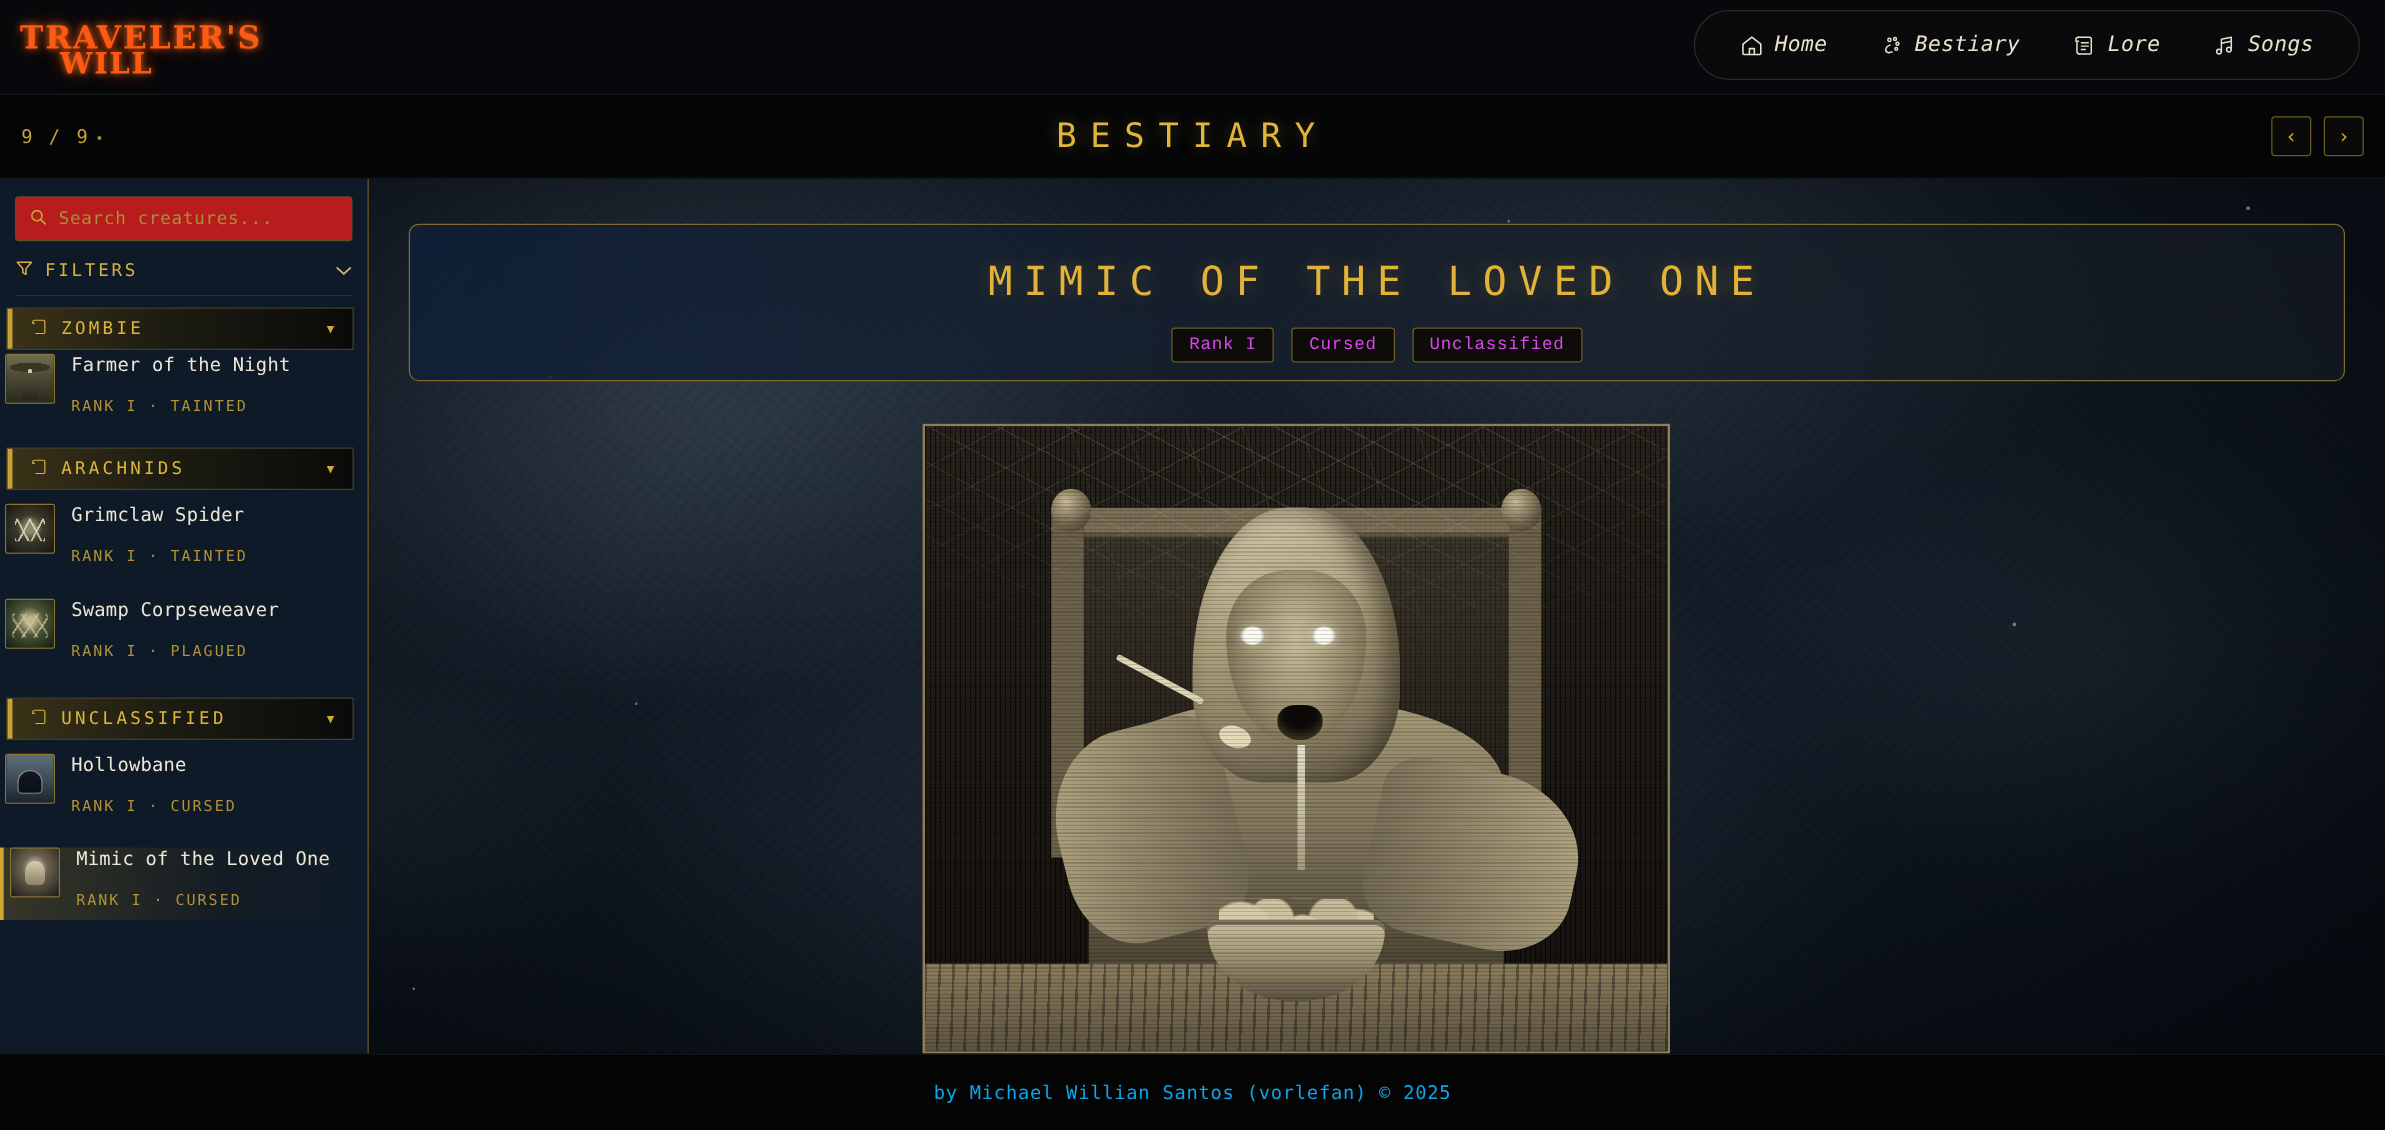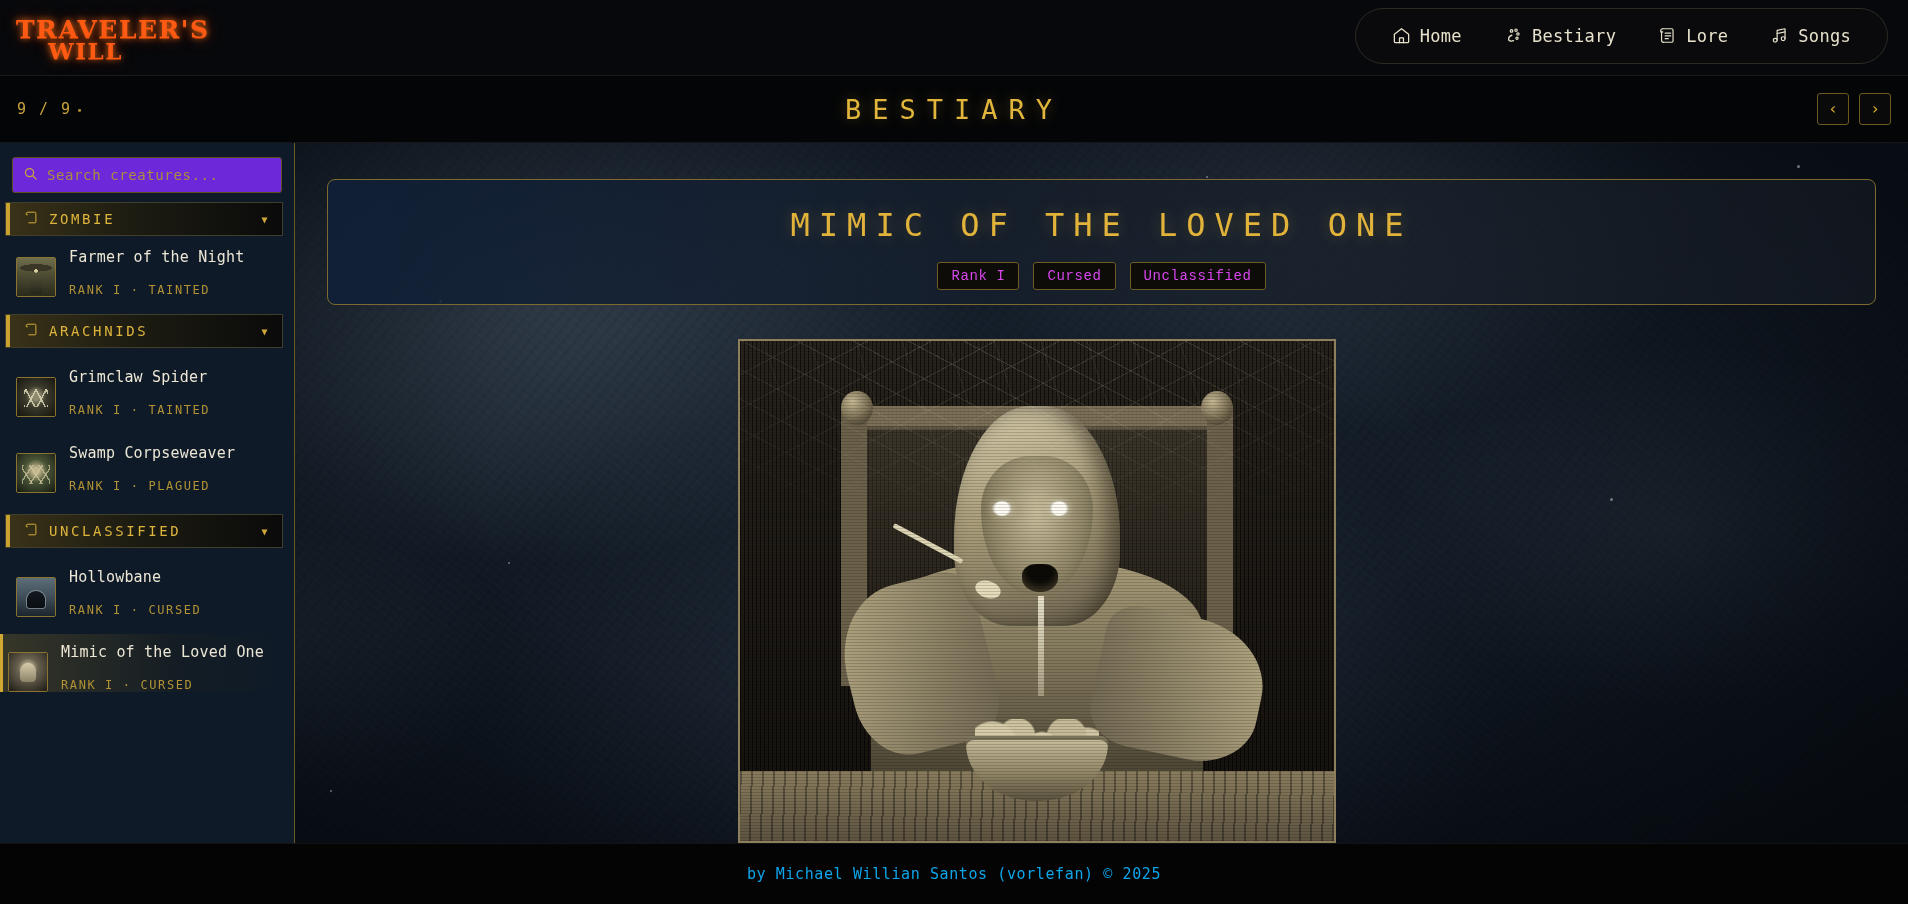--- a/index.html
+++ b/index.html
@@ -54,26 +54,28 @@
     display: flex;
     align-items: center;
     gap: 42px;
     padding: 0 36px;
     border: 1px solid #2b2a25;
     border-radius: 28px;
     background: #0a0a0c;
   }
   .navitem {
     display: flex;
+    align-items: center;
     gap: 9px;
     color: #e8e2cc;
     font-size: 17px;
     letter-spacing: 0.3px;
     cursor: pointer;
     white-space: nowrap;
+    font-style: italic;
   }
   .navitem svg { display: block; }
 
   
   #pagehead {
     position: absolute;
     top: 76px; left: 0;
     width: 1908px; height: 67px;
     background: #040507;
     border-bottom: 1px solid #15161a;
@@ -168,21 +170,21 @@
     overflow: hidden;
     z-index: 20;
   }
 
   #searchwrap {
     position: relative;
     margin: 14px 12px 0 12px;
     height: 36px;
     border: 1px solid #5d4f20;
     border-radius: 3px;
-    background: #6d28d9;
+    background: #b91c1c;
     display: flex;
     align-items: center;
     padding: 0 10px;
     gap: 9px;
   }
   #searchwrap input {
     flex: 1;
     border: 0;
     outline: 0;
     background: transparent;
@@ -223,24 +225,24 @@
     letter-spacing: 2.6px;
     cursor: pointer;
     outline: 1px solid rgba(160,132,48,0.35);
   }
   .cathead .cname { flex: 1; }
   .cathead .caret { font-size: 10px; color: #cfa836; }
 
   .crow {
     position: relative;
     display: flex;
-    align-items: flex-end;
+    align-items: flex-start;
     gap: 13px;
     height: 58px;
-    padding: 0 12px 0 16px;
+    padding: 0 12px 0 4px;
     margin-top: 4px;
     cursor: pointer;
   }
   .crow.sel {
     background: linear-gradient(90deg, rgba(120,100,40,0.38) 0%, rgba(40,38,22,0.22) 60%, transparent 100%);
     border-left: 3px solid #cfa732;
     padding-left: 5px;
   }
   .thumb {
     width: 40px; height: 40px;
@@ -575,20 +577,33 @@
     <div id="searchwrap">
       <span>
         <svg width="15" height="15" viewBox="0 0 24 24" fill="none" stroke="#c9a63a" stroke-width="2" stroke-linecap="round">
           <circle cx="10.5" cy="10.5" r="6.5"></circle>
             <path d="M15.5 15.5 21 21"></path>
         </svg>
       </span>
       <input type="text" placeholder="Search creatures..." style="">
     </div>
 
+    <div id="filters">
+      <span>
+        <svg width="15" height="15" viewBox="0 0 24 24" fill="none" stroke="#d9b13a" stroke-width="1.9" stroke-linejoin="round">
+          <path d="M3 4.5h18l-7 8.2V20l-4-2.2v-5.1z"></path>
+        </svg>
+      </span>
+      <span class="flabel">FILTERS</span>
+      <span>
+        <svg width="14" height="9" viewBox="0 0 16 10" fill="none" stroke="#cbb773" stroke-width="1.7" stroke-linecap="round" stroke-linejoin="round">
+          <path d="M2 2.5 8 8l6-5.5"></path>
+        </svg>
+      </span>
+    </div>
 
     <div class="cathead">
       <span>
         <svg width="15" height="15" viewBox="0 0 24 24" fill="none" stroke="#ddb43c" stroke-width="1.5" stroke-linejoin="round">
           <path d="M6 3.5h11a2 2 0 0 1 2 2V19a1.5 1.5 0 0 1-1.5 1.5H7"></path>
           <path d="M6 3.5A2.5 2.5 0 0 0 3.5 6v1.5H6"></path>
         </svg>
       </span>
       <span class="cname">ZOMBIE</span>
       <span class="caret">▼</span>

